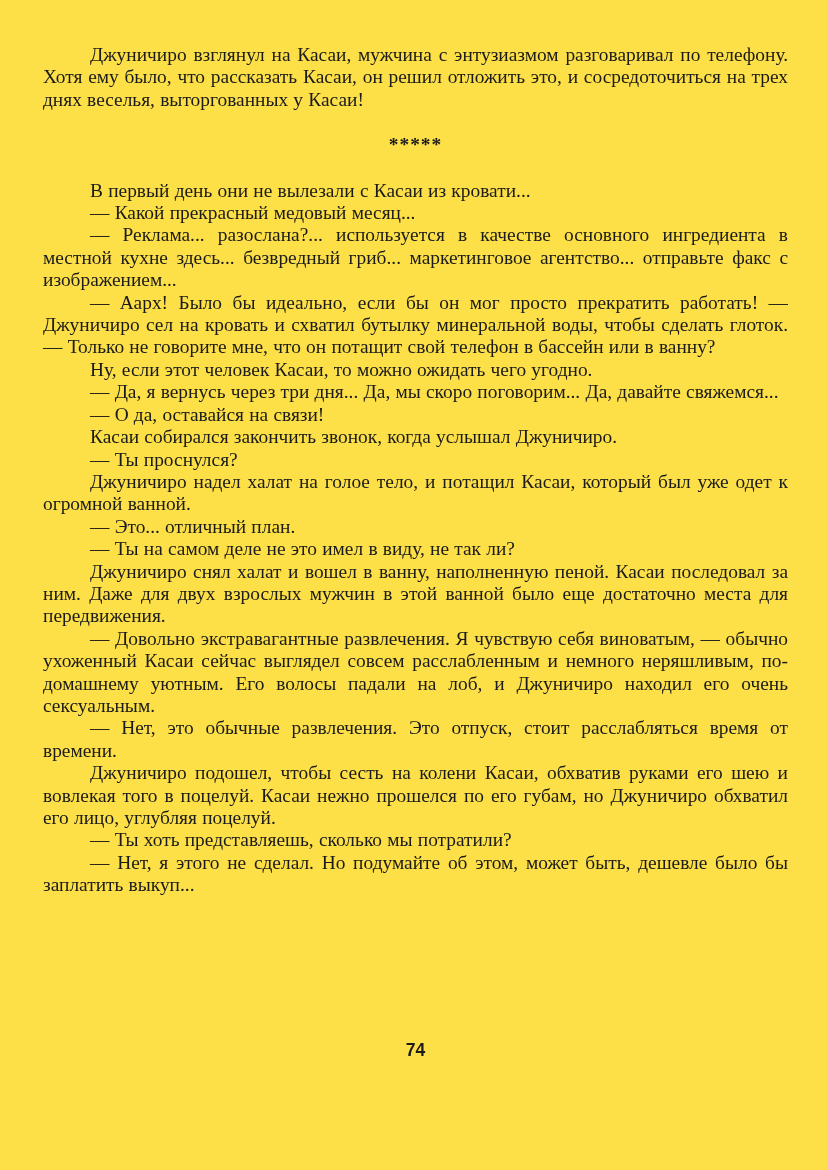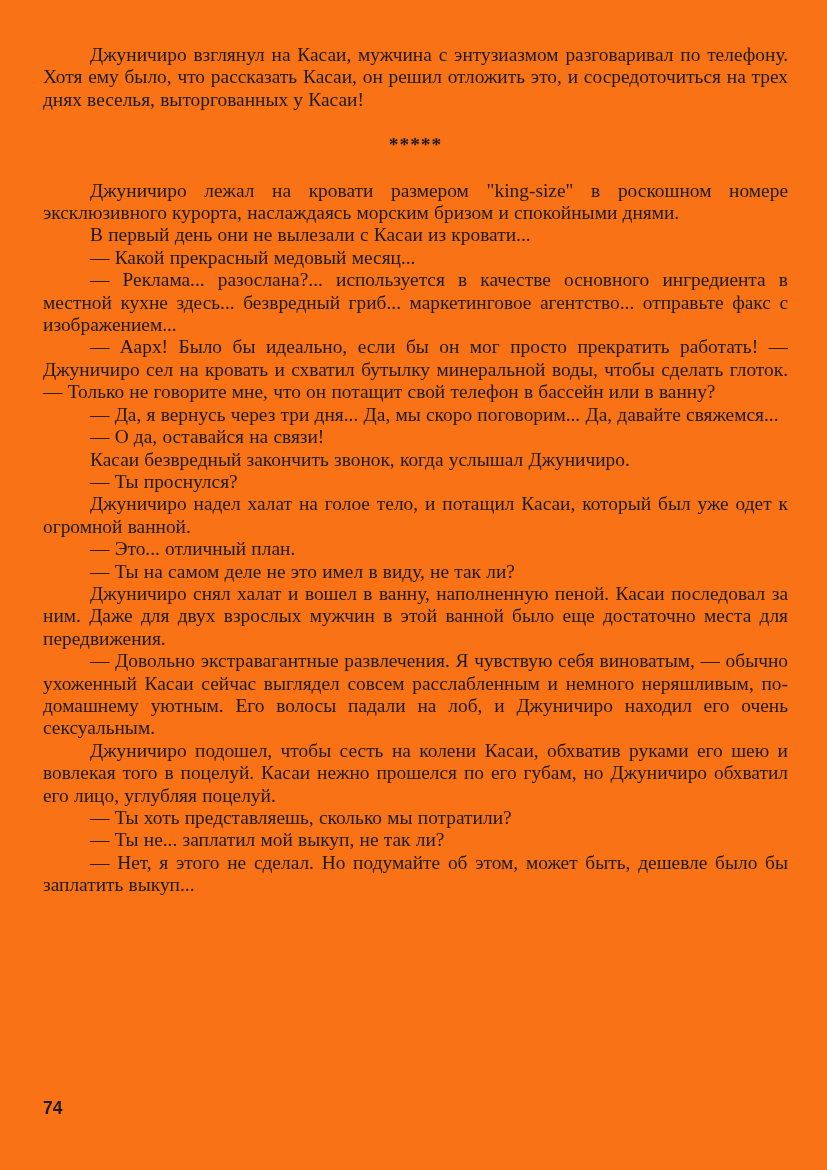--- a/index.html
+++ b/index.html
@@ -11,21 +11,21 @@
     width: 827px;
     height: 1170px;
     font-family: "Liberation Serif", "DejaVu Serif", serif;
     color: #1b1b1b;
     overflow: hidden;
   }
   .page {
     position: relative;
     width: 827px;
     height: 1170px;
-    background: #f97316;
+    background: #fde047;
   }
   .content {
     position: absolute;
     left: 43px;
     top: 44px;
     width: 745px;
   }
   p.para {
     margin: 0;
     font-size: 19.4px;
@@ -41,48 +41,49 @@
     text-align: center;
     text-indent: 0;
     font-weight: bold;
     margin-top: 23px;
     margin-bottom: 23px;
     letter-spacing: 1px;
   }
   .page-number {
     position: absolute;
     left: 43px;
-    top: 1098px;
+    top: 1040px;
     width: 745px;
+    text-align: center;
     font-family: "Liberation Sans", "DejaVu Sans", sans-serif;
     font-weight: bold;
     font-size: 17.5px;
     color: #1b1b1b;
   }
 </style>
 </head>
 <body>
 
 <div class="page">
   <main class="content" id="paragraphs">
       <p class="para normal">Джуничиро взглянул на Касаи, мужчина с энтузиазмом разговаривал по телефону. Хотя ему было, что рассказать Касаи, он решил отложить это, и сосредоточиться на трех днях веселья, выторгованных у Касаи!</p>
       <p class="para separator">*****</p>
-      <p class="para normal">Джуничиро лежал на кровати размером "king-size" в роскошном номере эксклюзивного курорта, наслаждаясь морским бризом и спокойными днями.</p>
       <p class="para normal">В первый день они не вылезали с Касаи из кровати...</p>
       <p class="para normal">— Какой прекрасный медовый месяц...</p>
       <p class="para normal">— Реклама... разослана?... используется в качестве основного ингредиента в местной кухне здесь... безвредный гриб... маркетинговое агентство... отправьте факс с изображением...</p>
       <p class="para normal">— Аарх! Было бы идеально, если бы он мог просто прекратить работать! — Джуничиро сел на кровать и схватил бутылку минеральной воды, чтобы сделать глоток. — Только не говорите мне, что он потащит свой телефон в бассейн или в ванну?</p>
+      <p class="para normal">Ну, если этот человек Касаи, то можно ожидать чего угодно.</p>
       <p class="para normal">— Да, я вернусь через три дня... Да, мы скоро поговорим... Да, давайте свяжемся...</p>
       <p class="para normal">— О да, оставайся на связи!</p>
-      <p class="para normal">Касаи безвредный закончить звонок, когда услышал Джуничиро.</p>
+      <p class="para normal">Касаи собирался закончить звонок, когда услышал Джуничиро.</p>
       <p class="para normal">— Ты проснулся?</p>
       <p class="para normal">Джуничиро надел халат на голое тело, и потащил Касаи, который был уже одет к огромной ванной.</p>
       <p class="para normal">— Это... отличный план.</p>
       <p class="para normal">— Ты на самом деле не это имел в виду, не так ли?</p>
       <p class="para normal">Джуничиро снял халат и вошел в ванну, наполненную пеной. Касаи последовал за ним. Даже для двух взрослых мужчин в этой ванной было еще достаточно места для передвижения.</p>
       <p class="para normal">— Довольно экстравагантные развлечения. Я чувствую себя виноватым, — обычно ухоженный Касаи сейчас выглядел совсем расслабленным и немного неряшливым, по-домашнему уютным. Его волосы падали на лоб, и Джуничиро находил его очень сексуальным.</p>
+      <p class="para normal">— Нет, это обычные развлечения. Это отпуск, стоит расслабляться время от времени.</p>
       <p class="para normal">Джуничиро подошел, чтобы сесть на колени Касаи, обхватив руками его шею и вовлекая того в поцелуй. Касаи нежно прошелся по его губам, но Джуничиро обхватил его лицо, углубляя поцелуй.</p>
       <p class="para normal">— Ты хоть представляешь, сколько мы потратили?</p>
-      <p class="para normal">— Ты не... заплатил мой выкуп, не так ли?</p>
       <p class="para normal">— Нет, я этого не сделал. Но подумайте об этом, может быть, дешевле было бы заплатить выкуп...</p>
     </main>
   <div class="page-number">74</div>
 </div>
 
 </body></html>

